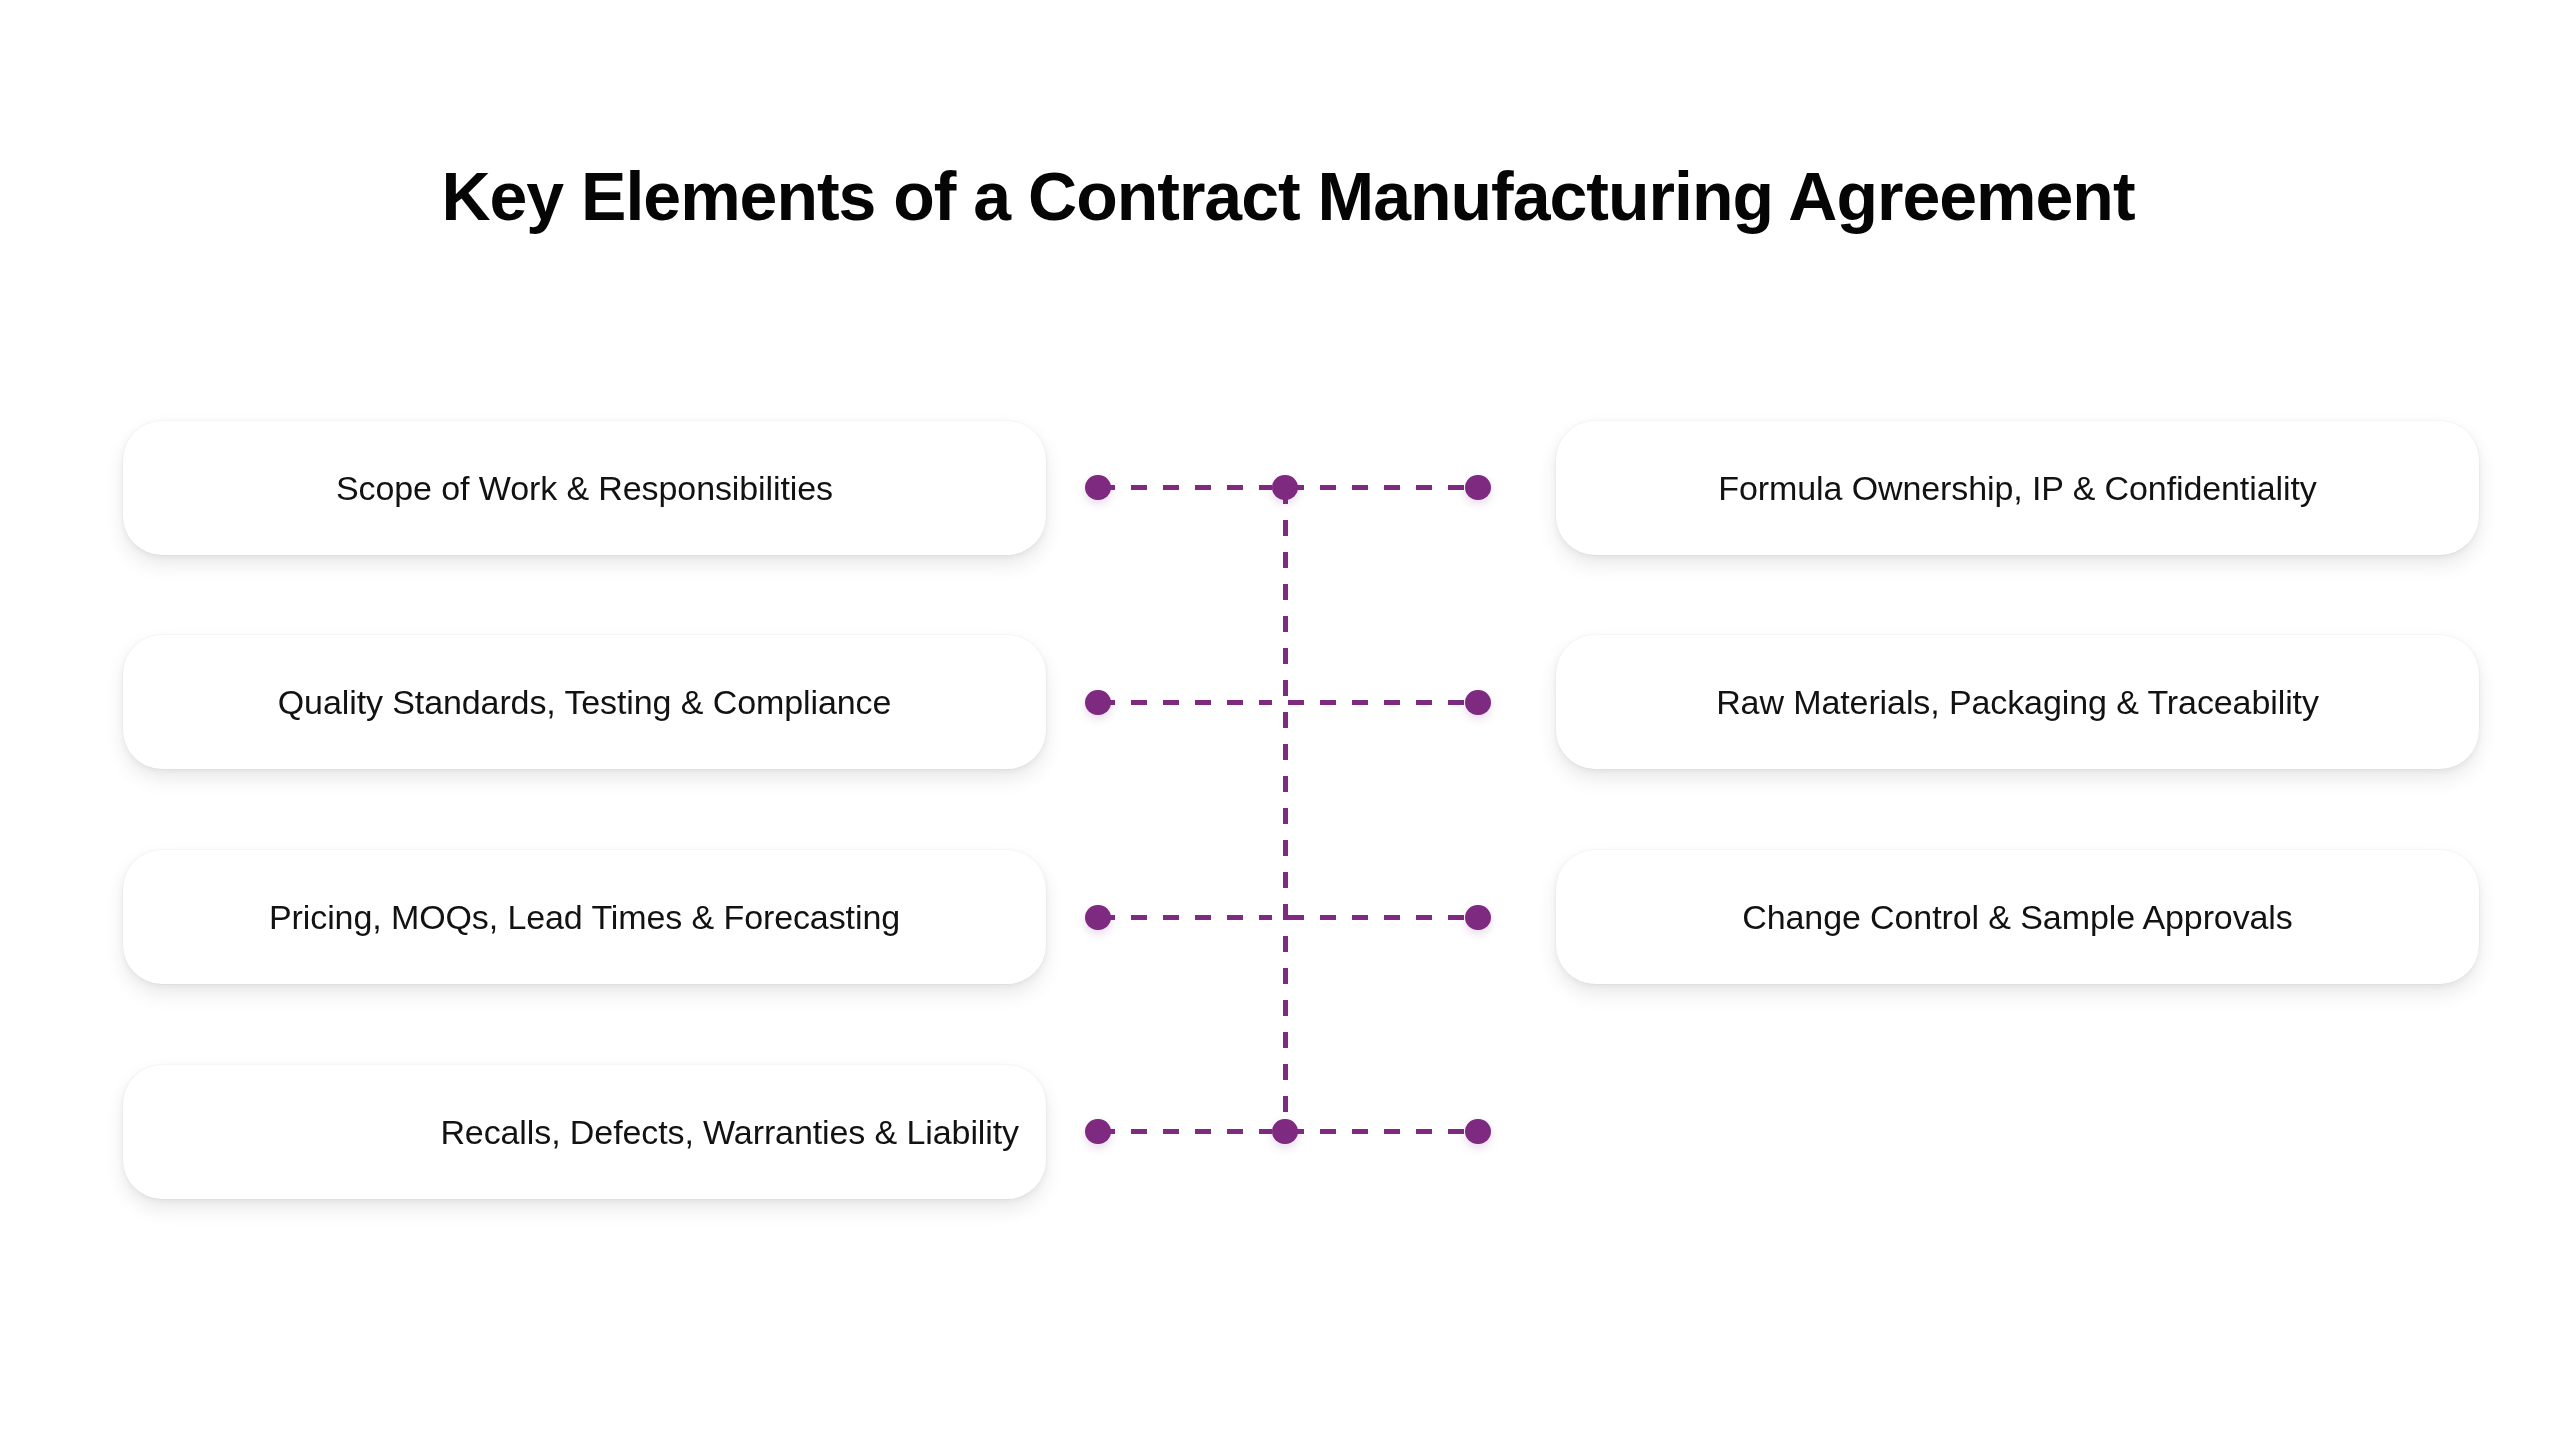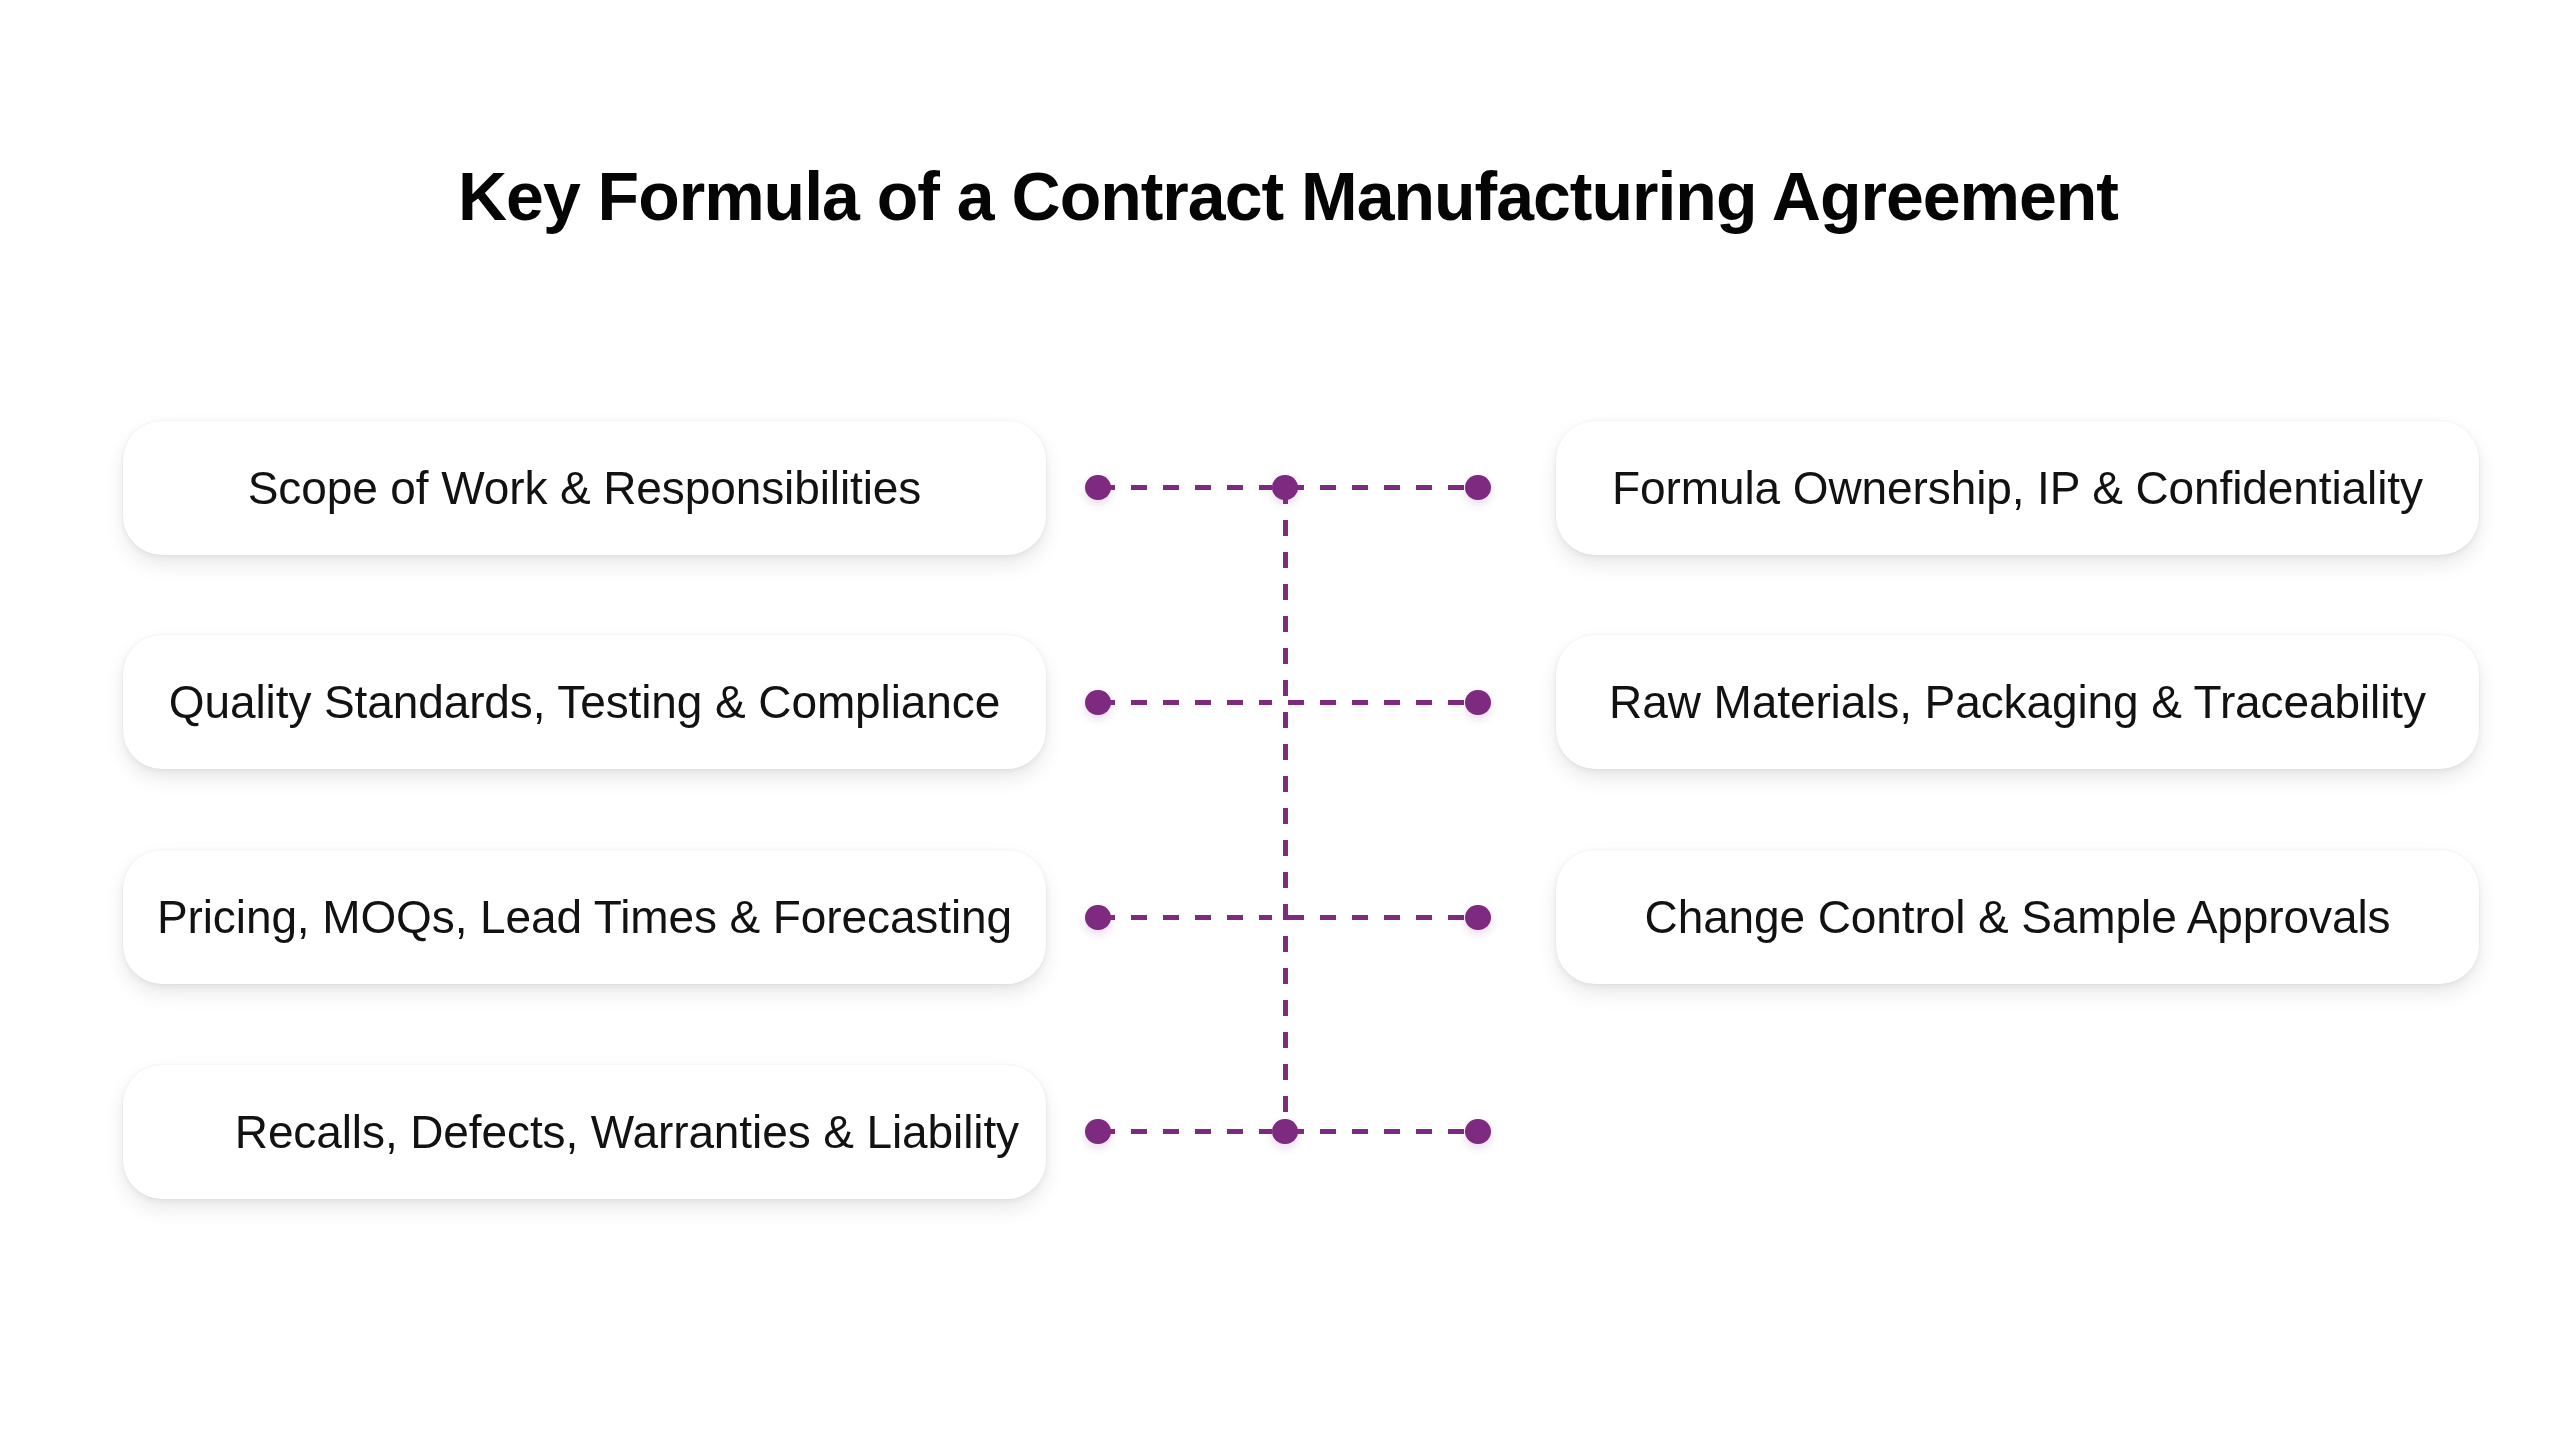--- a/index.html
+++ b/index.html
@@ -58,21 +58,21 @@
     display: flex;
     align-items: center;
     justify-content: center;
     box-sizing: border-box;
     padding: 0 27px;
   }
   .card.left  { left: 123px;  width: 923px; }
   .card.right { left: 1556px; width: 923px; }
 
   .card-label {
-    font-size: 46px;
+    font-size: 34px;
     font-weight: 400;
     color: #121212;
     text-align: center;
     line-height: 1.18;
     letter-spacing: -0.1px;
     white-space: nowrap;
   }
 
   
   .conn-row {
@@ -123,21 +123,21 @@
       rgba(0,0,0,0) 16px,
       rgba(0,0,0,0) 32px
     );
   }
 </style>
 </head>
 <body>
 
 <div class="page">
 
-  <h1 class="title">Key Formula of a Contract Manufacturing Agreement</h1>
+  <h1 class="title">Key Elements of a Contract Manufacturing Agreement</h1>
 
   <div class="diagram">
 
     <div class="spine" style="top: 488px; height: 644px;"></div>
 
     <div class="card left" style="top: 421px;">
       <span class="card-label">Scope of Work &amp; Responsibilities</span>
     </div>
 
     <div class="conn-row" style="top: 474px;">

